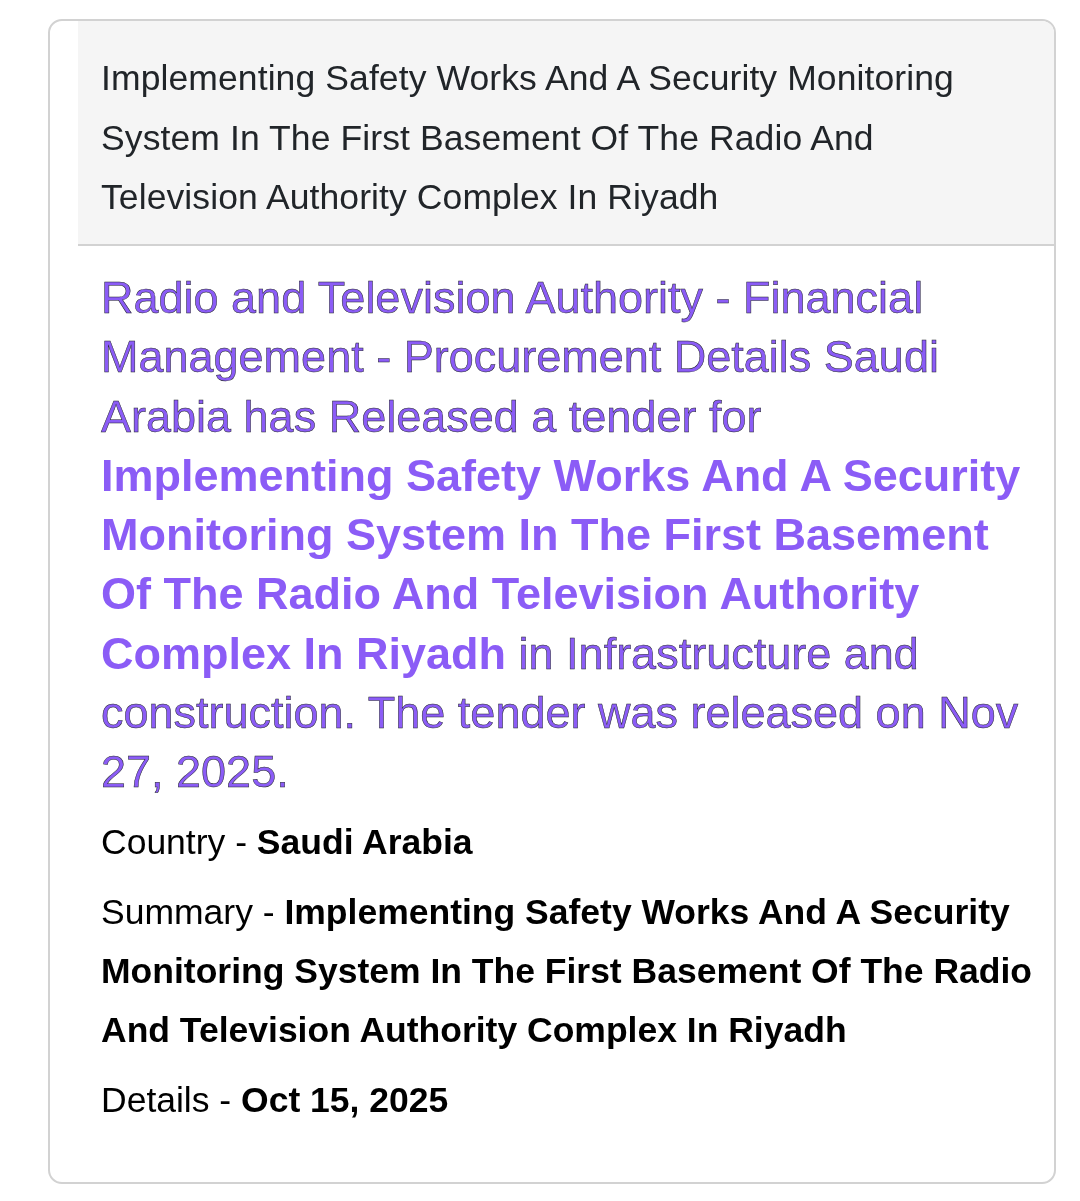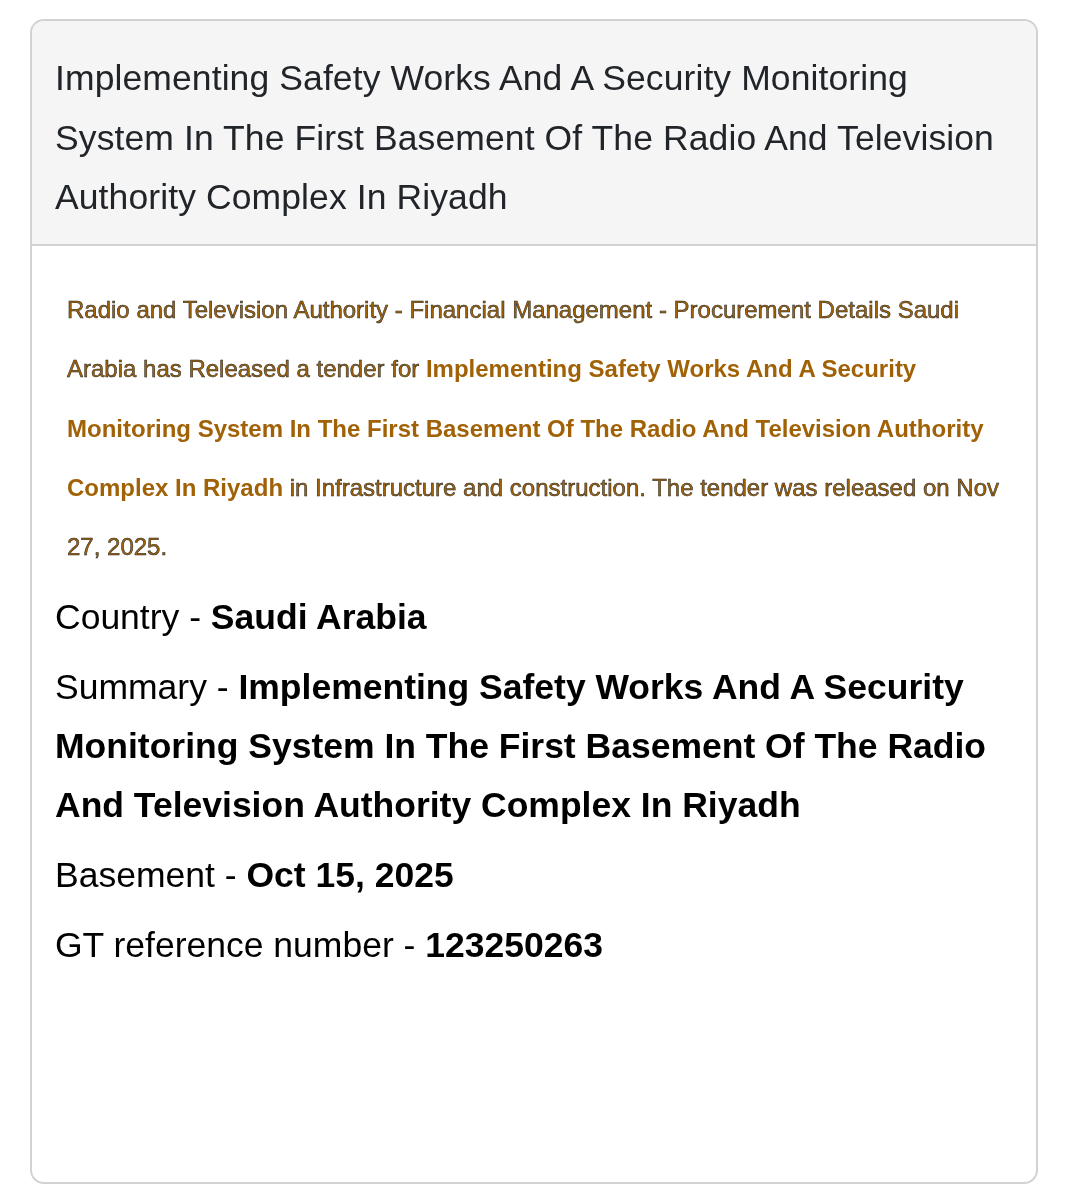--- a/index.html
+++ b/index.html
@@ -1,27 +1,27 @@
 <!DOCTYPE html>
 <html><head>
 <meta charset="utf-8">
 <style>
   html, body { margin: 0; padding: 0; background: #ffffff; }
   body { width: 1080px; height: 1201px; position: relative; font-family: "Liberation Sans", "DejaVu Sans", sans-serif; color: #212529; }
   .card {
-    position: absolute; left: 30px; top: 19px; width: 1008px; height: 1165px;
-    border: 2px solid #d2d2d2; border-radius: 14px; overflow: hidden; box-sizing: border-box; background: #fff;
+    position: absolute; left: 48px; top: 19px; width: 1008px; height: 1165px;
+    border: 2px solid #d2d2d2; border-radius: 14px; overflow: hidden; box-sizing: border-box; background: #fff; padding-left: 28px;
   }
   .card-header {
     background: #f5f5f5; border-bottom: 2px solid #d2d2d2;
     padding: 28px 22px 30px 23px; box-sizing: border-box; height: 225px;
     font-size: 35.5px; line-height: 59.5px; font-weight: 400; color: #212529; letter-spacing: 0.1px;
   }
   .card-body { padding: 22px 22px 0 23px; }
-  .intro { font-size: 24px; line-height: 59.3px; font-weight: 400; color: #a16207; margin: 12px; -webkit-text-stroke: 0.5px #212529; }
+  .intro { font-size: 45px; line-height: 59.3px; font-weight: 400; color: #8b5cf6; margin: 0; -webkit-text-stroke: 0.5px #212529; }
   .intro b { font-weight: 700; -webkit-text-stroke: 0; }
   .field { font-size: 35.5px; line-height: 59px; margin: 0; color: #000000; }
   .field b { font-weight: 700; }
   .f-country { margin-top: 11px; }
   .f-summary { margin-top: 11px; }
   .f-deadline { margin-top: 11px; }
   .f-ref { margin-top: 11px; }
   .f-class { margin-top: 11px; }
 </style>
 </head>
@@ -31,18 +31,17 @@
   <div class="card-header">
     <span>Implementing Safety Works And A Security Monitoring System In The First Basement Of The Radio And Television Authority Complex In Riyadh</span>
   </div>
   <div class="card-body">
     <p class="intro"><span>Radio and Television Authority - Financial Management - Procurement Details Saudi Arabia has Released a tender for </span><b>Implementing Safety Works And A Security Monitoring System In The First Basement Of The Radio And Television Authority Complex In Riyadh</b><span> in Infrastructure and construction. The tender was released on Nov 27, 2025.</span></p>
 
     <p class="field f-country"><span>Country - </span><b>Saudi Arabia</b></p>
 
     <p class="field f-summary"><span>Summary - </span><b>Implementing Safety Works And A Security Monitoring System In The First Basement Of The Radio And Television Authority Complex In Riyadh</b></p>
 
-    <p class="field f-deadline"><span>Basement - </span><b>Oct 15, 2025</b></p>
+    <p class="field f-deadline"><span>Details - </span><b>Oct 15, 2025</b></p>
 
-    <p class="field f-ref"><span>GT reference number - </span><b>123250263</b></p>
 
   </div>
 </div>
 
 </body></html>

